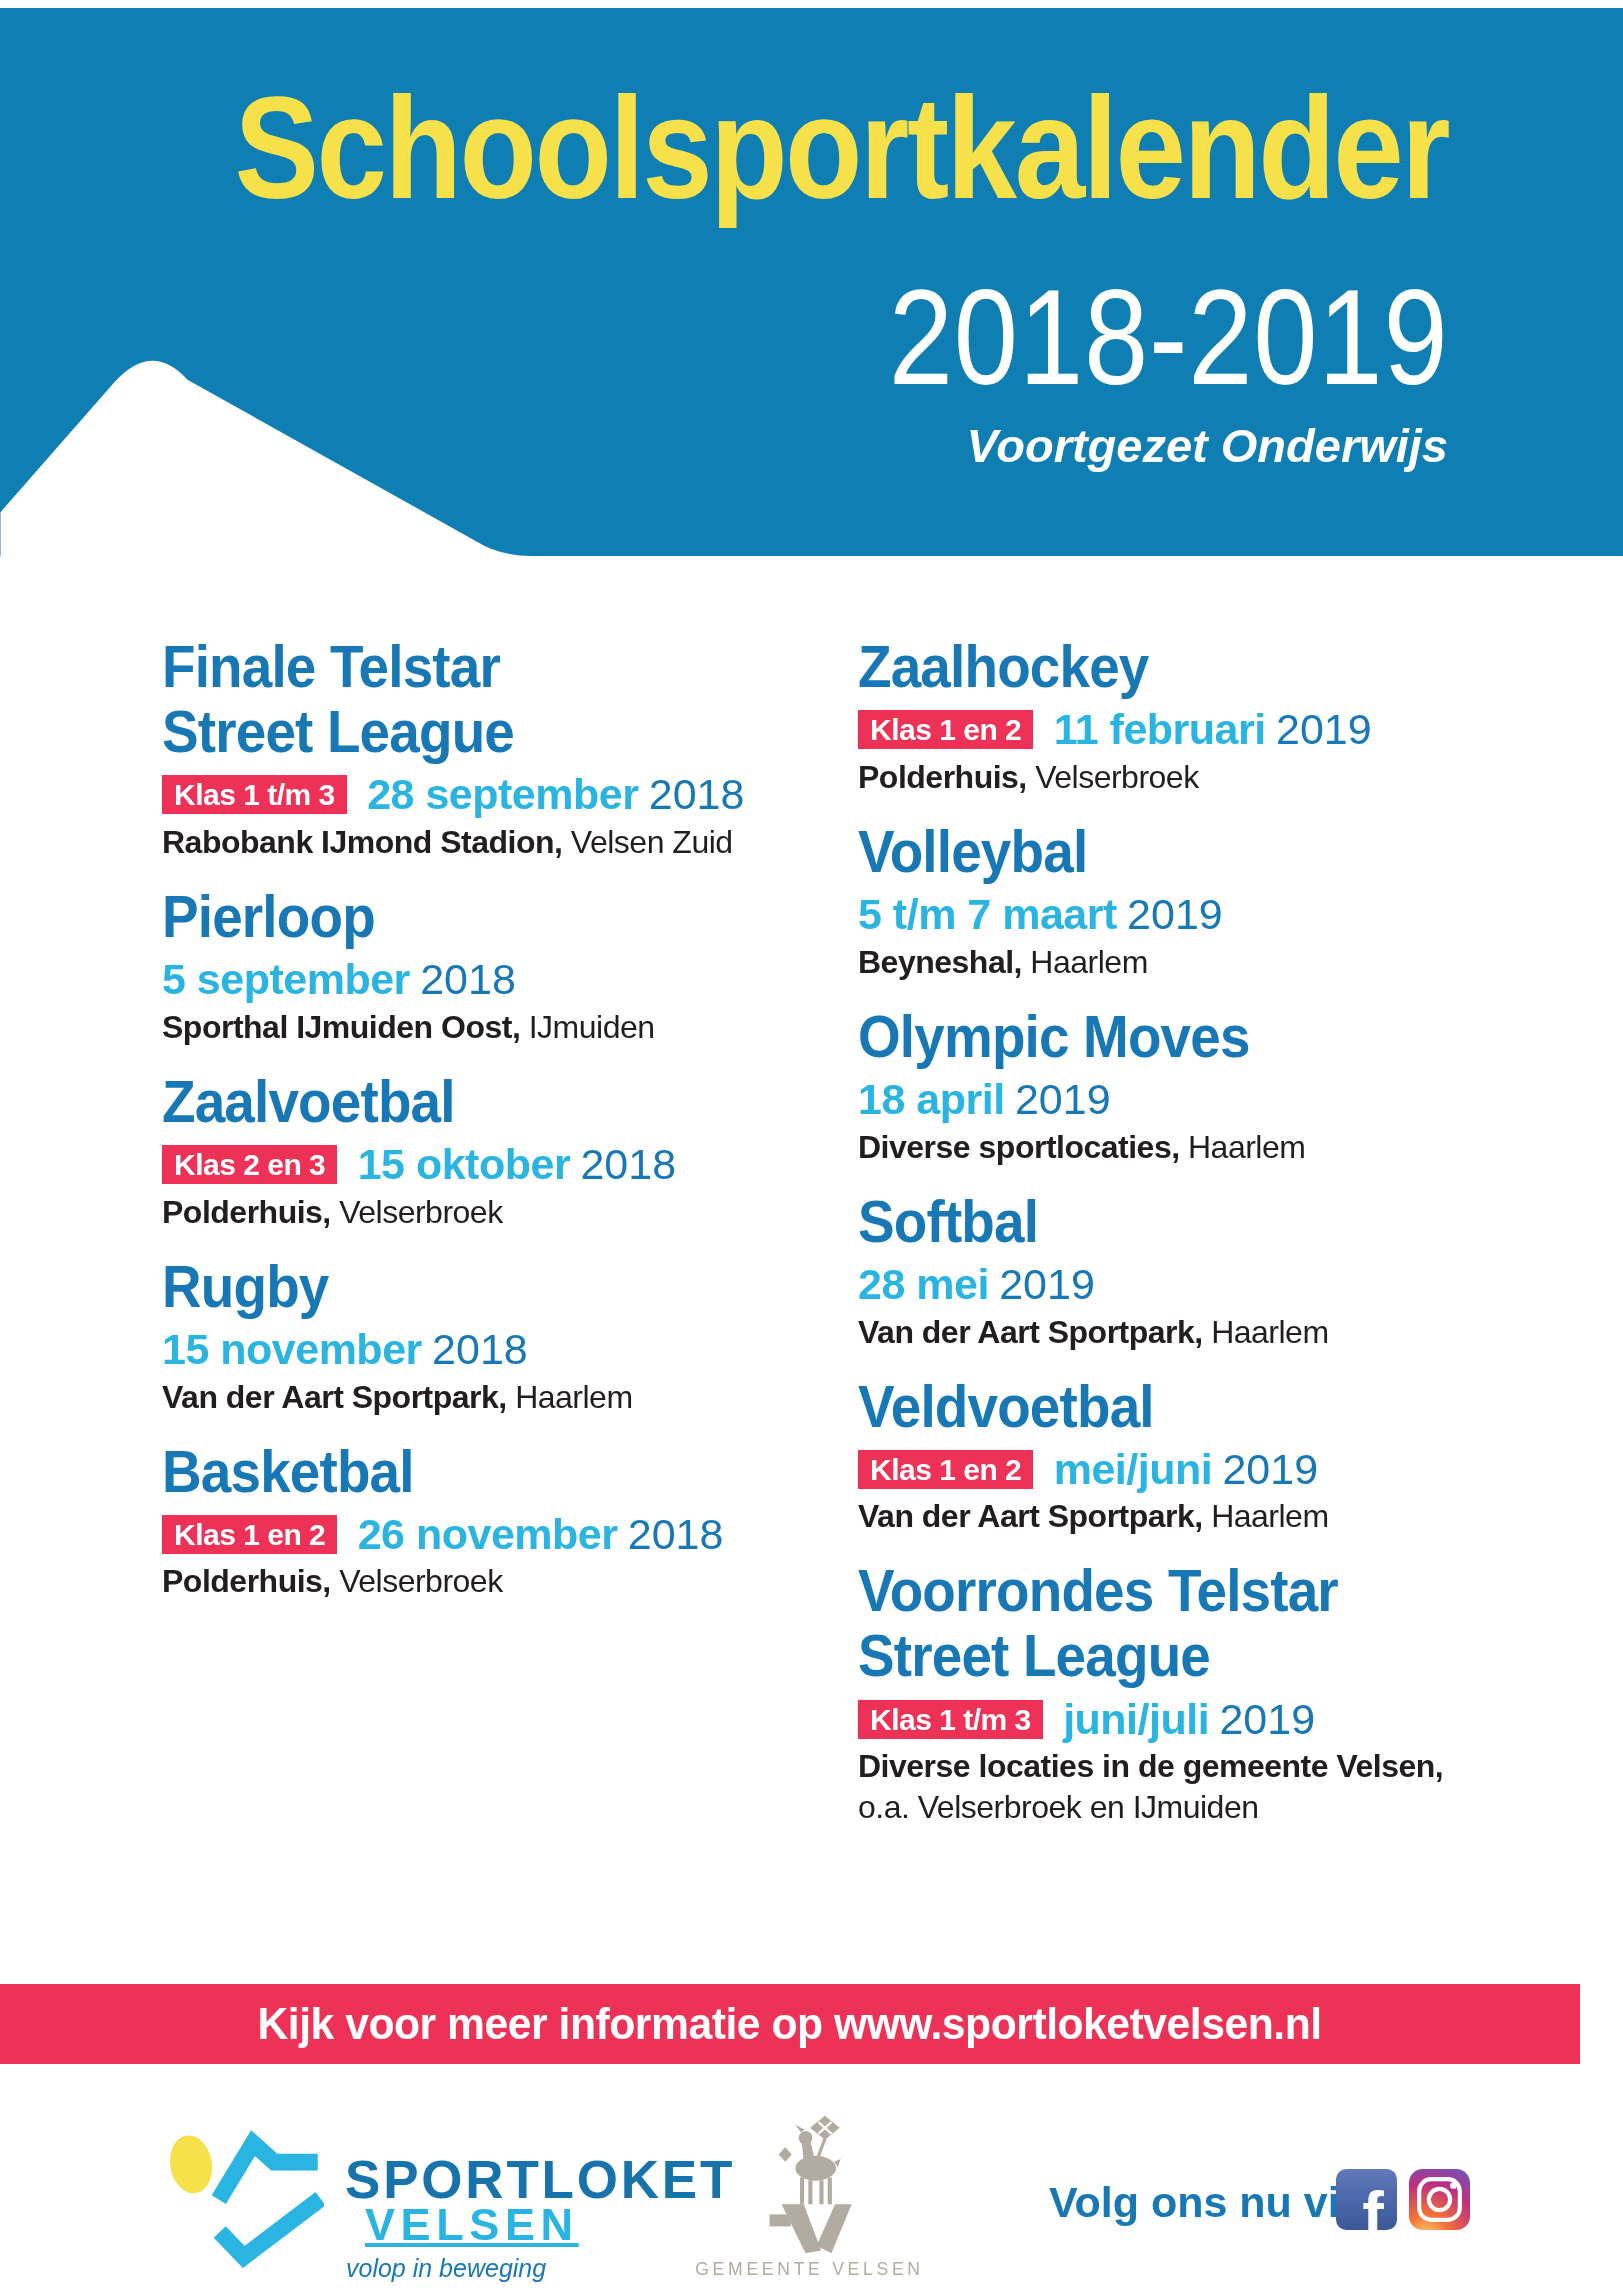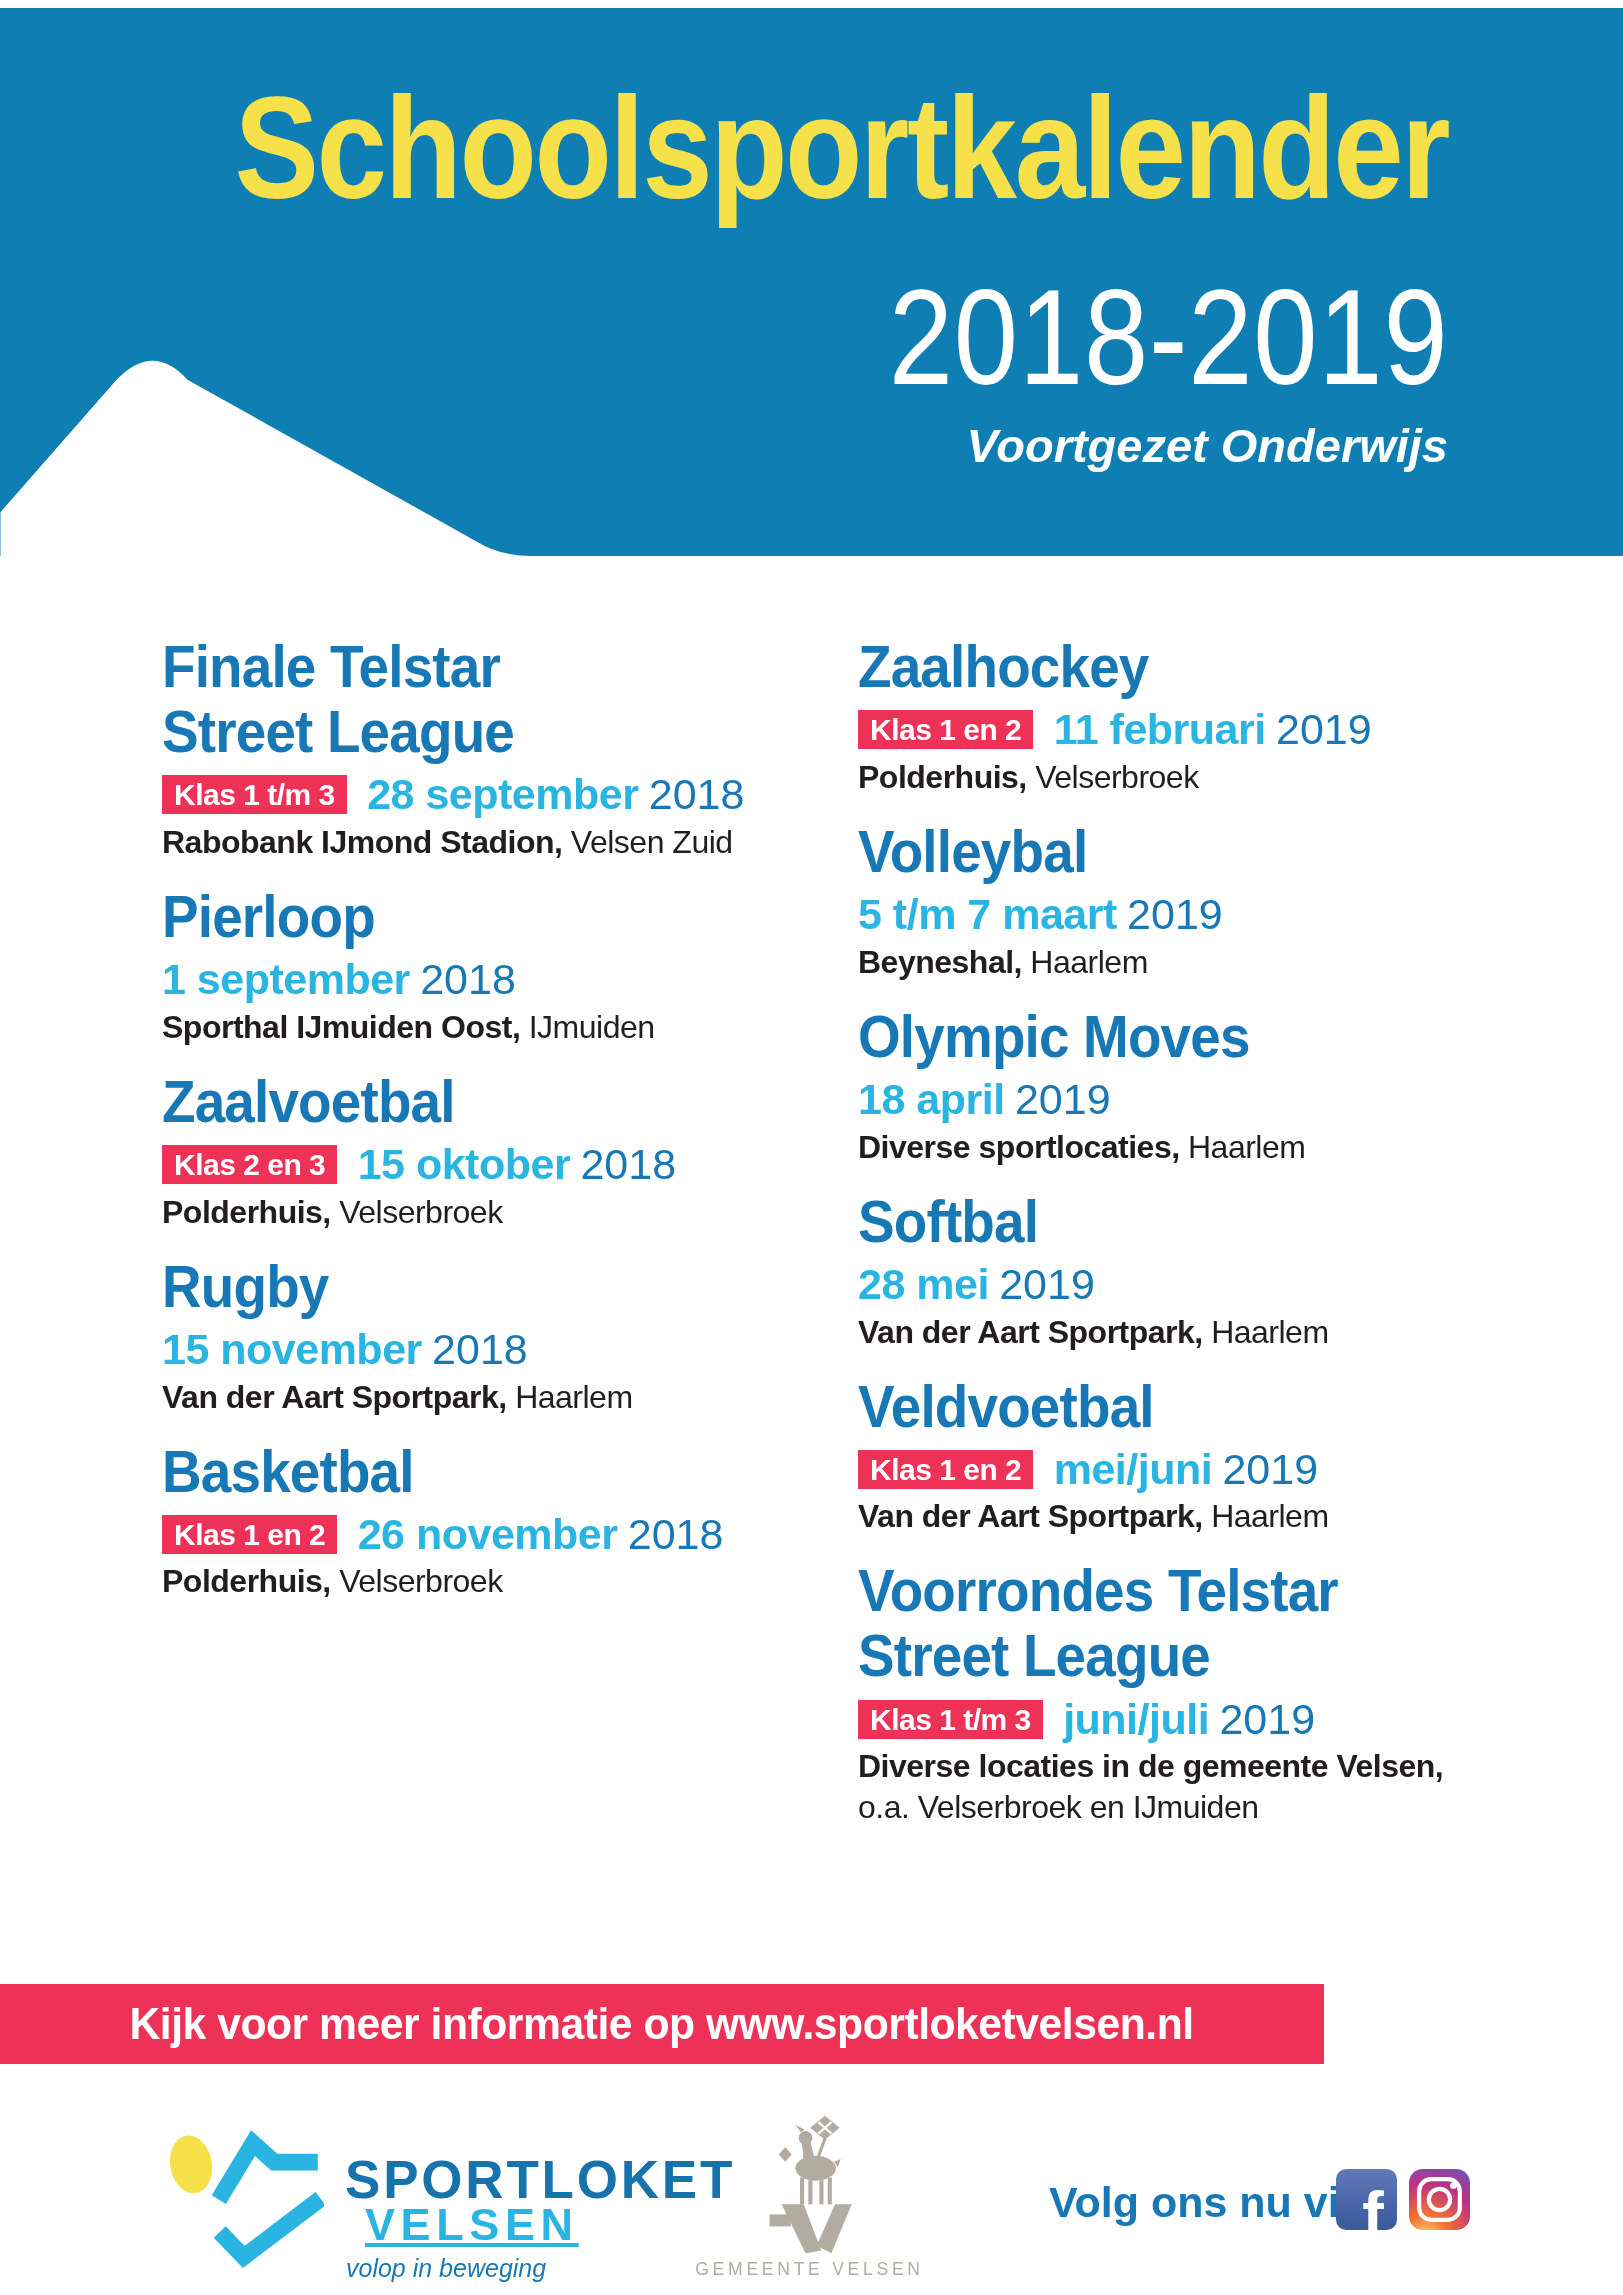--- a/index.html
+++ b/index.html
@@ -30,21 +30,21 @@
   .event-title div{white-space:nowrap;transform:scaleX(.93);transform-origin:left center;}
   .date-row{display:flex;align-items:center;gap:20.4px;margin-top:8.3px;height:43px;}
   .badge{background:var(--badge-pink);color:#fff;font-size:30px;line-height:39px;font-weight:700;
          padding:0 12px;white-space:nowrap;flex:none;letter-spacing:-0.5px;}
   .date{font-size:43px;font-weight:700;color:var(--date-cyan);white-space:nowrap;letter-spacing:-0.5px;}
   .date .year{font-weight:400;color:var(--heading-blue);margin-left:.24em;letter-spacing:0;}
   .location{margin-top:5.6px;font-size:32px;line-height:41px;color:var(--text-black);white-space:nowrap;letter-spacing:-0.5px;}
   .location b{font-weight:700;}
   .location .line2{font-weight:400;}
   
-  .info-bar{position:absolute;left:0;top:1984px;width:1324px;height:80px;background:var(--badge-pink);
+  .info-bar{position:absolute;left:0;top:1984px;width:1580px;height:80px;background:var(--badge-pink);
             display:flex;align-items:center;justify-content:center;}
   .info-bar .txt{color:#fff;font-size:44px;font-weight:700;letter-spacing:-0.5px;white-space:nowrap;
                  transform:scaleX(.97);}
   
   .sportloket{position:absolute;left:164px;top:2108px;}
   .sl-name1{position:absolute;left:345px;top:2149px;font-size:53px;font-weight:700;letter-spacing:2.8px;
             color:var(--sportloket-dark);white-space:nowrap;}
   .sl-name2{position:absolute;left:365px;top:2199px;font-size:45px;font-weight:700;letter-spacing:5.6px;
             color:var(--date-cyan);white-space:nowrap;text-decoration:underline;}
   .sl-tag{position:absolute;left:346px;top:2254px;font-size:25px;font-style:italic;font-weight:400;
@@ -86,21 +86,21 @@
           <span class="date"><span>28 september</span><span class="year">2018</span></span>
         </div>
         <div class="location"><b>Rabobank IJmond Stadion,</b><span> Velsen Zuid</span></div>
       </div>
 
       <div class="event">
         <div class="event-title">
           <div>Pierloop</div>
         </div>
         <div class="date-row">
-          <span class="date"><span>1 september</span><span class="year">2018</span></span>
+          <span class="date"><span>5 september</span><span class="year">2018</span></span>
         </div>
         <div class="location"><b>Sporthal IJmuiden Oost,</b><span> IJmuiden</span></div>
       </div>
 
       <div class="event">
         <div class="event-title">
           <div>Zaalvoetbal</div>
         </div>
         <div class="date-row">
           <span class="badge">Klas 2 en 3</span>

